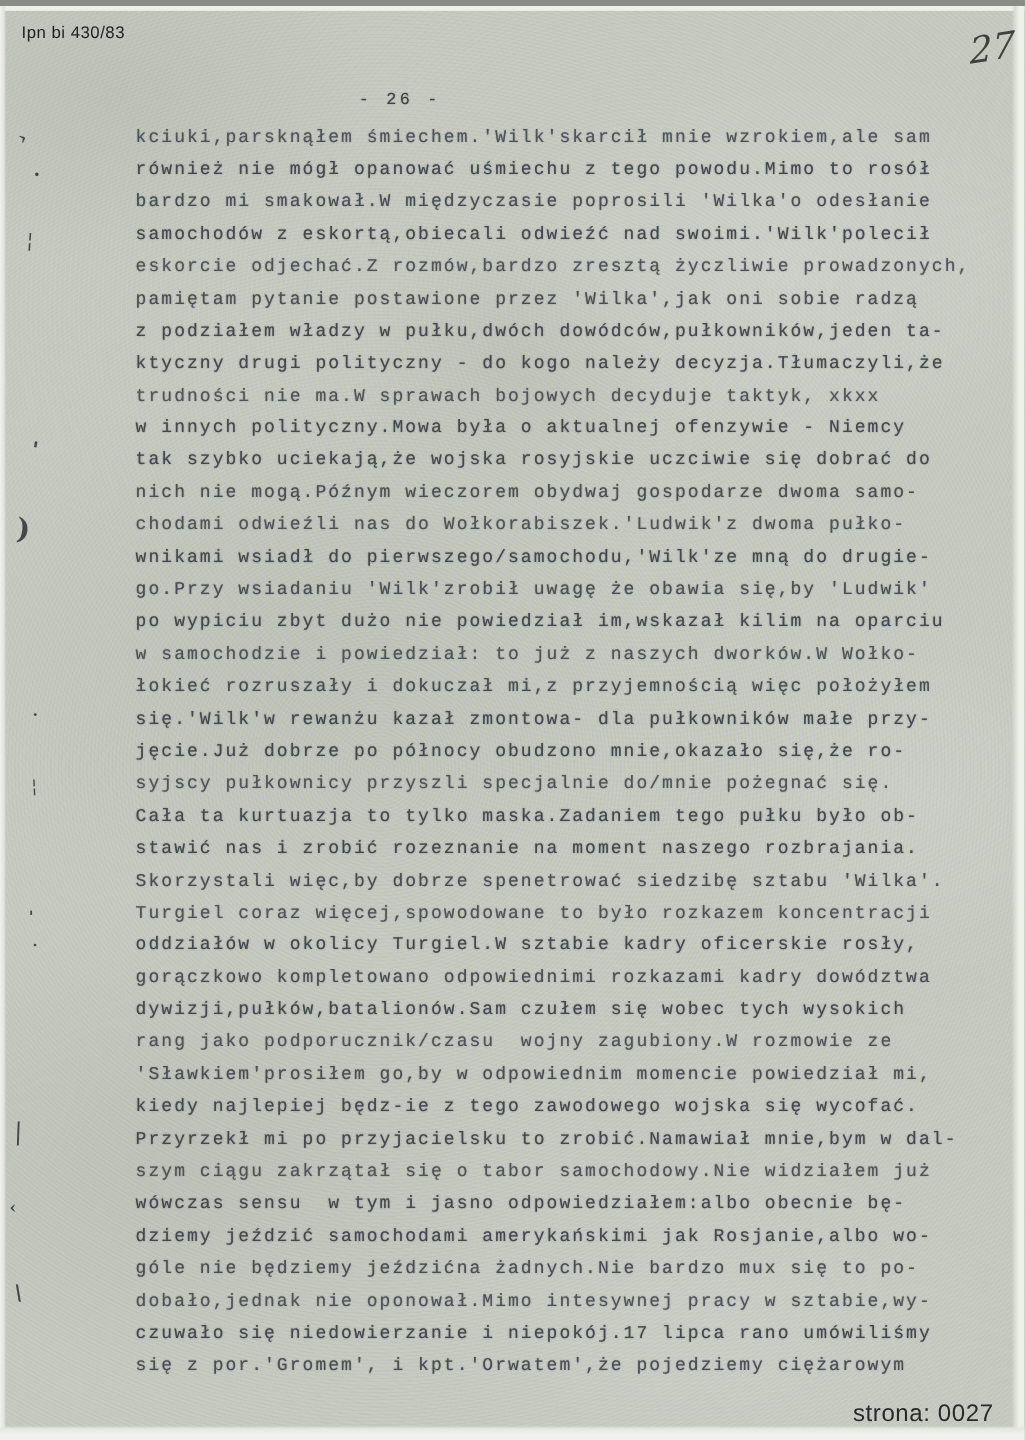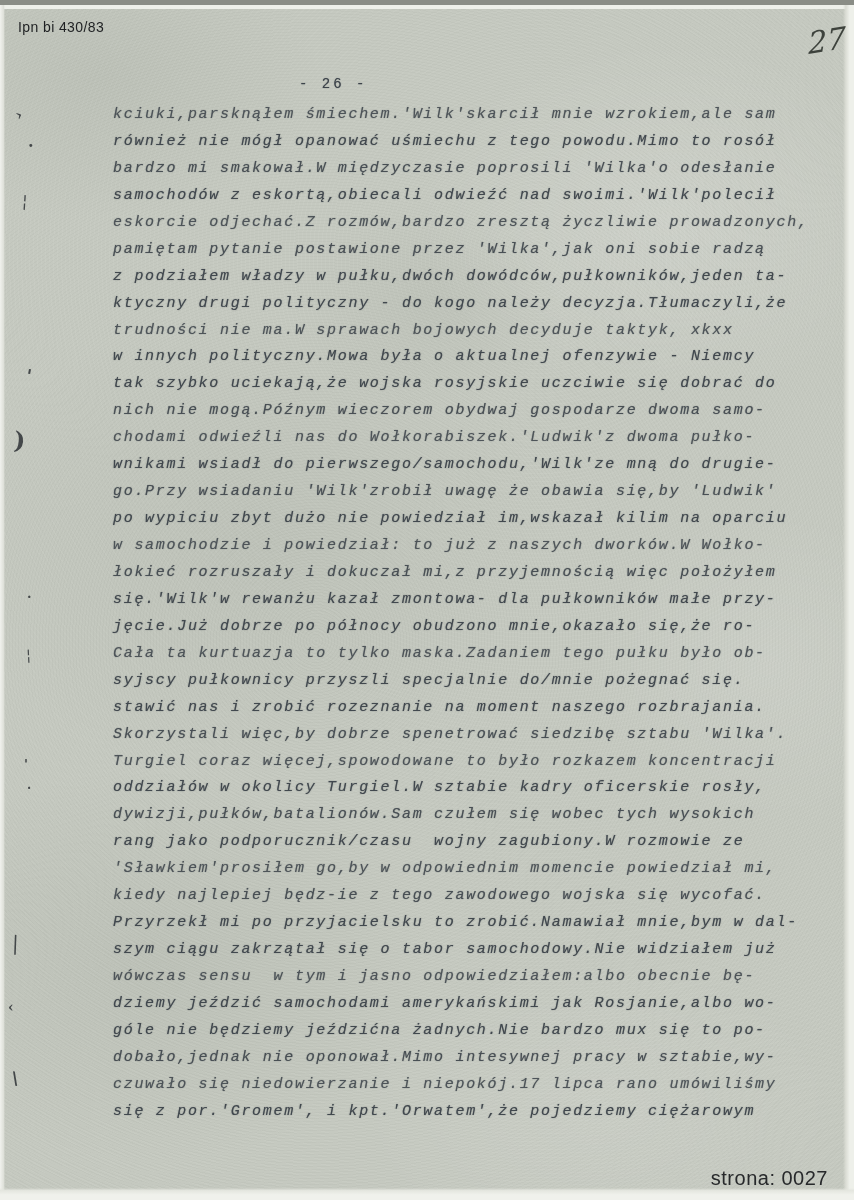--- a/index.html
+++ b/index.html
@@ -45,21 +45,21 @@
     font-style:italic;font-size:30px;color:#3d423c;
     transform:rotate(-9deg) skewX(-8deg);
   }
   .typed-pagenum{
     position:absolute;left:299px;top:71px;z-index:3;
     font-family:"Liberation Mono", monospace;
     font-size:14px;letter-spacing:3px;color:#3c434a;
     text-shadow:0 0 1px rgba(60,67,74,.6);
   }
   .body-text{
-    position:absolute;left:113px;top:97px;width:712px;z-index:3;font-style:italic;
+    position:absolute;left:113px;top:97px;width:712px;z-index:3;
   }
   .body-text .line{
     font-family:"Liberation Mono", monospace;
     font-size:15px;
     letter-spacing:1.7px;
     line-height:26.95px;
     height:26.95px;
     white-space:pre;
     color:#41484e;
     text-shadow:0 0 1px rgba(63,70,77,.55), 0 0 2px rgba(63,70,77,.12);
@@ -111,26 +111,27 @@
       <div class="line">tak szybko uciekają,że wojska rosyjskie uczciwie się dobrać do</div>
       <div class="line">nich nie mogą.Późnym wieczorem obydwaj gospodarze dwoma samo-</div>
       <div class="line">chodami odwieźli nas do Wołkorabiszek.'Ludwik'z dwoma pułko-</div>
       <div class="line">wnikami wsiadł do pierwszego/samochodu,'Wilk'ze mną do drugie-</div>
       <div class="line">go.Przy wsiadaniu 'Wilk'zrobił uwagę że obawia się,by 'Ludwik'</div>
       <div class="line">po wypiciu zbyt dużo nie powiedział im,wskazał kilim na oparciu</div>
       <div class="line">w samochodzie i powiedział: to już z naszych dworków.W Wołko-</div>
       <div class="line">łokieć rozruszały i dokuczał mi,z przyjemnością więc położyłem</div>
       <div class="line">się.'Wilk'w rewanżu kazał zmontowa- dla pułkowników małe przy-</div>
       <div class="line">jęcie.Już dobrze po północy obudzono mnie,okazało się,że ro-</div>
+      <div class="line">syjscy pułkownicy przyszli specjalnie do/mnie pożegnać się.</div>
       <div class="line">Cała ta kurtuazja to tylko maska.Zadaniem tego pułku było ob-</div>
-      <div class="line">syjscy pułkownicy przyszli specjalnie do/mnie pożegnać się.</div>
       <div class="line">stawić nas i zrobić rozeznanie na moment naszego rozbrajania.</div>
       <div class="line">Skorzystali więc,by dobrze spenetrować siedzibę sztabu 'Wilka'.</div>
       <div class="line">Turgiel coraz więcej,spowodowane to było rozkazem koncentracji</div>
       <div class="line">oddziałów w okolicy Turgiel.W sztabie kadry oficerskie rosły,</div>
+      <div class="line">gorączkowo kompletowano odpowiednimi rozkazami kadry dowództwa</div>
       <div class="line">dywizji,pułków,batalionów.Sam czułem się wobec tych wysokich</div>
       <div class="line">rang jako podporucznik/czasu  wojny zagubiony.W rozmowie ze</div>
       <div class="line">'Sławkiem'prosiłem go,by w odpowiednim momencie powiedział mi,</div>
       <div class="line">kiedy najlepiej będz-ie z tego zawodowego wojska się wycofać.</div>
       <div class="line">Przyrzekł mi po przyjacielsku to zrobić.Namawiał mnie,bym w dal-</div>
       <div class="line">szym ciągu zakrzątał się o tabor samochodowy.Nie widziałem już</div>
       <div class="line">wówczas sensu  w tym i jasno odpowiedziałem:albo obecnie bę-</div>
       <div class="line">dziemy jeździć samochodami amerykańskimi jak Rosjanie,albo wo-</div>
       <div class="line">góle nie będziemy jeździćna żadnych.Nie bardzo mux się to po-</div>
       <div class="line">dobało,jednak nie oponował.Mimo intesywnej pracy w sztabie,wy-</div>

